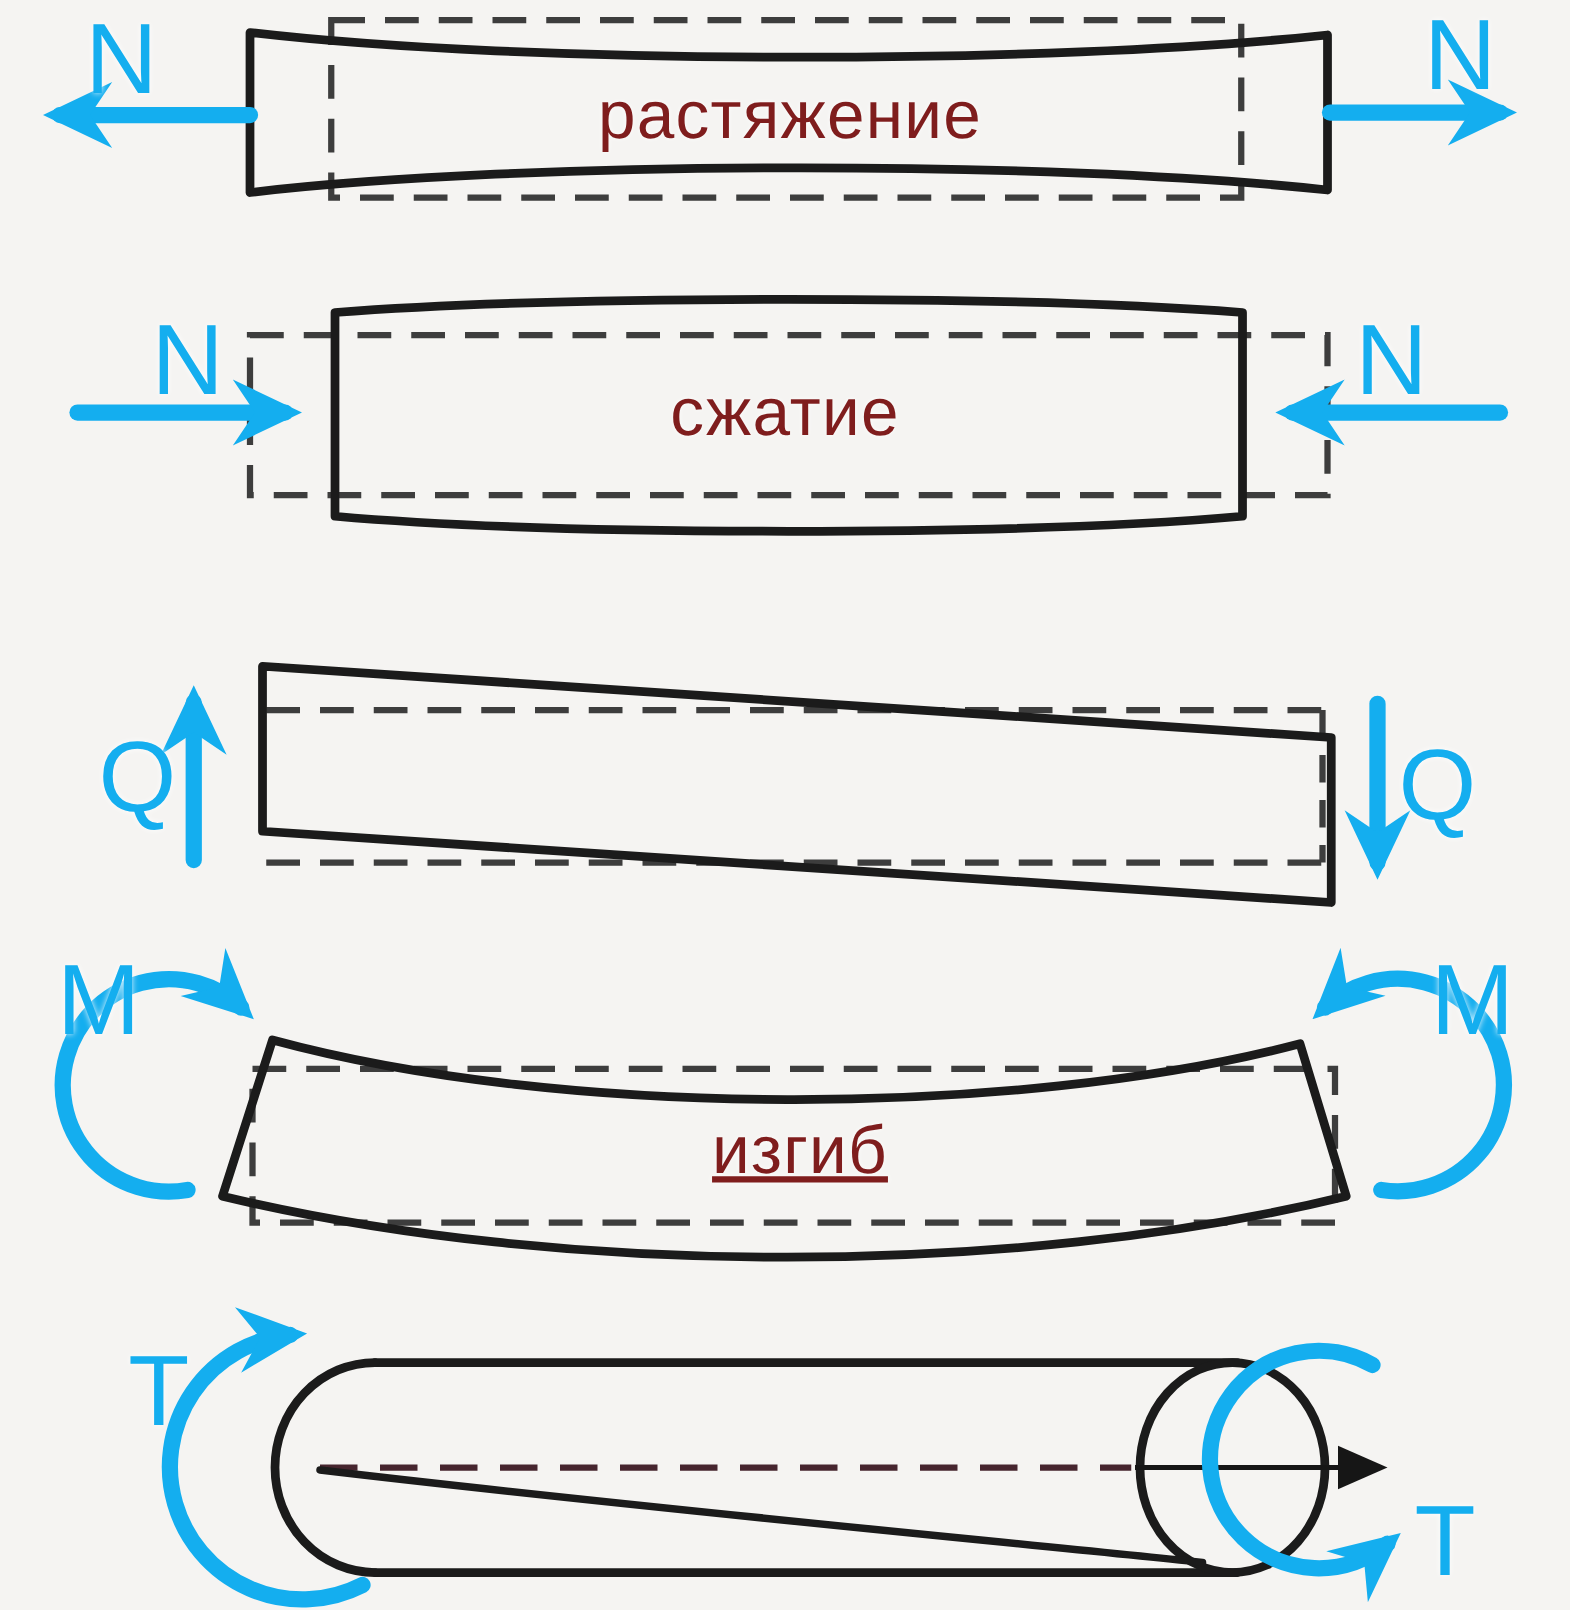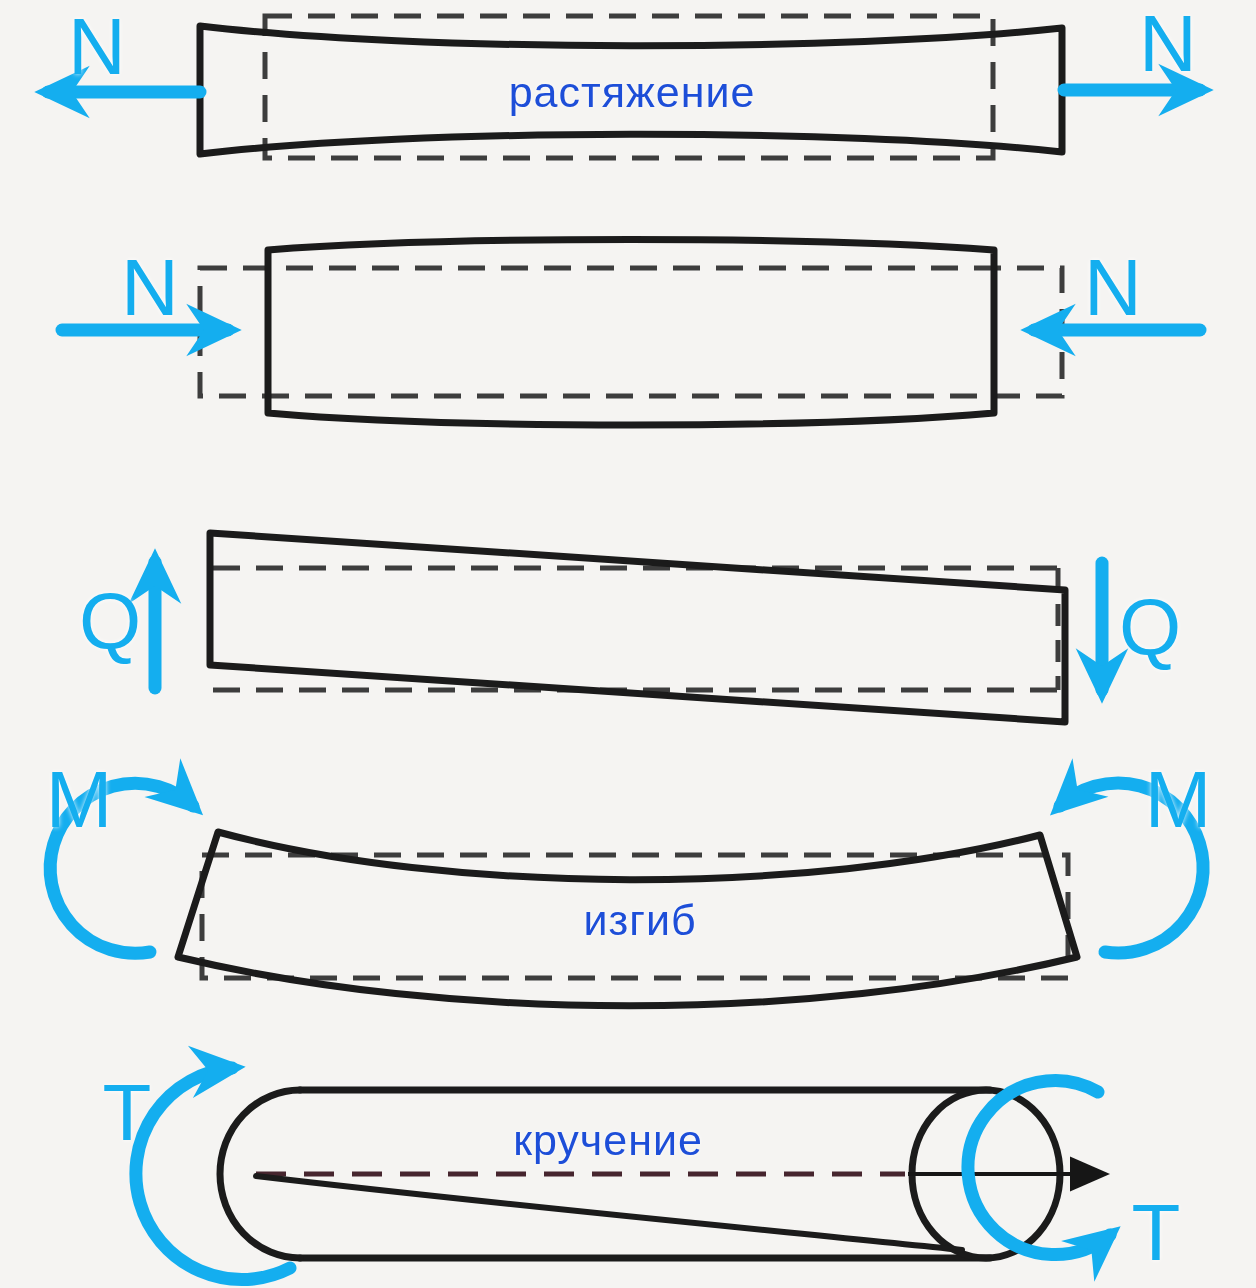--- a/index.html
+++ b/index.html
@@ -8,21 +8,21 @@
     background:#f4f3f1;
     font-family:"Liberation Sans", sans-serif;
     overflow:hidden;
   }
   #stage{
     position:relative;width:1256px;height:1288px;background:#f5f4f2;
   }
   #art{position:absolute;left:0;top:0;}
   .word-label{
     position:absolute;transform:translate(-50%,-50%);
-    font-size:43px;color:#1d4ed8;letter-spacing:1px;white-space:nowrap;
+    font-size:54px;color:#7f1d1d;letter-spacing:1px;white-space:nowrap;
     text-shadow:0 0 4px rgba(255,255,255,.8);
   }
   .force-label{
     position:absolute;transform:translate(-50%,-50%);
     font-size:80px;color:#14aeef;font-weight:400;white-space:nowrap;
     text-shadow:0 0 5px rgba(255,255,255,.9);
   }
 </style>
 </head>
 <body>
@@ -79,27 +79,27 @@
       <line x1="908" y1="1174" x2="1100" y2="1174" stroke="#161616" stroke-width="4" marker-end="url(#ahBlack)"></line>
       <path d="M290,1268 A106,106 0 1 1 232,1068" fill="none" stroke="#14aeef" stroke-width="13" stroke-linecap="round" marker-end="url(#ahCyan)"></path>
       <path d="M1098,1092 A87,87 0 1 0 1110,1235" fill="none" stroke="#14aeef" stroke-width="13" stroke-linecap="round" marker-end="url(#ahCyan)"></path>
     </g>
   </svg>
 
   <span class="word-label" style="left:632px;top:92px;">растяжение</span>
   <span class="force-label" style="left:97px;top:47px;">N</span>
   <span class="force-label" style="left:1168px;top:44px;">N</span>
 
+  <span class="word-label" style="left:628px;top:330px;">сжатие</span>
   <span class="force-label" style="left:150px;top:288px;">N</span>
   <span class="force-label" style="left:1113px;top:288px;">N</span>
 
   <span class="force-label" style="left:110px;top:622px;">Q</span>
   <span class="force-label" style="left:1150px;top:628px;">Q</span>
 
-  <span class="word-label" style="left:640px;top:920px;">изгиб</span>
+  <span class="word-label" style="left:640px;top:920px;text-decoration:underline;">изгиб</span>
   <span class="force-label" style="left:79px;top:800px;">M</span>
   <span class="force-label" style="left:1178px;top:800px;">M</span>
 
-  <span class="word-label" style="left:608px;top:1140px;">кручение</span>
   <span class="force-label" style="left:127px;top:1113px;">T</span>
   <span class="force-label" style="left:1156px;top:1233px;">T</span>
 
 </div>
 
 </body></html>

